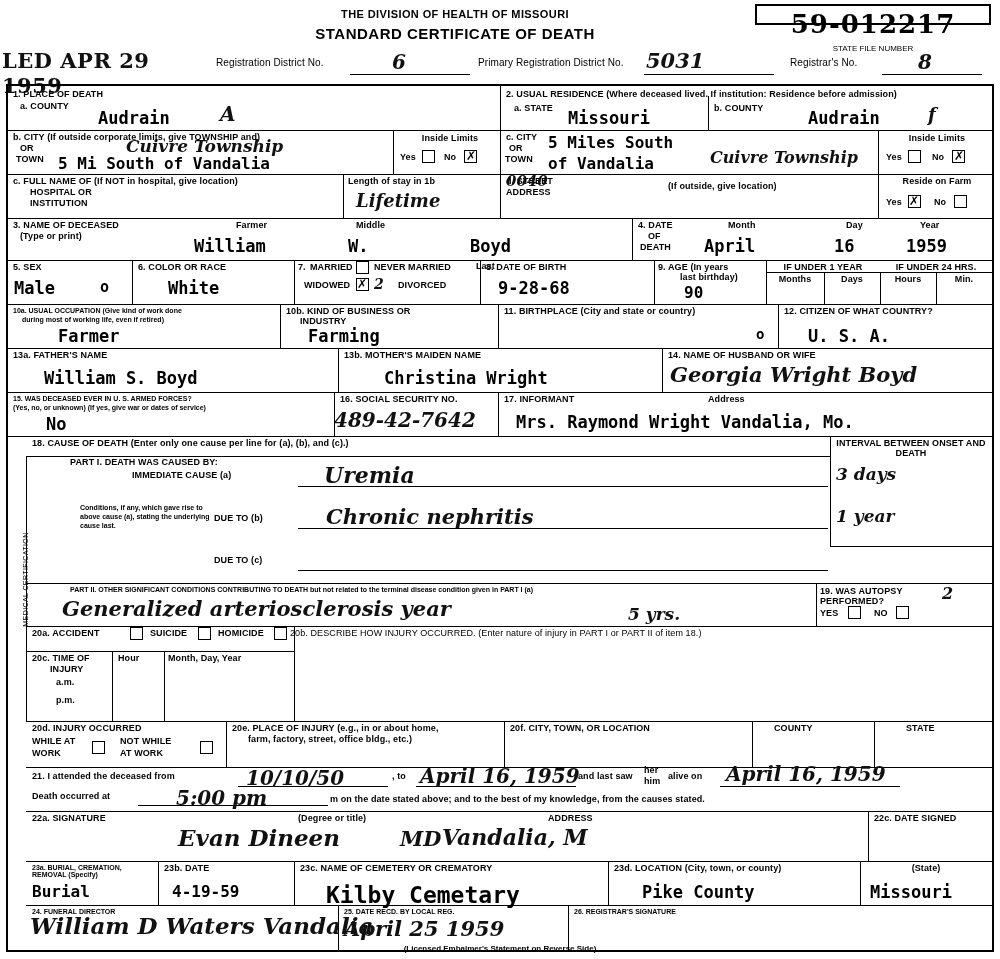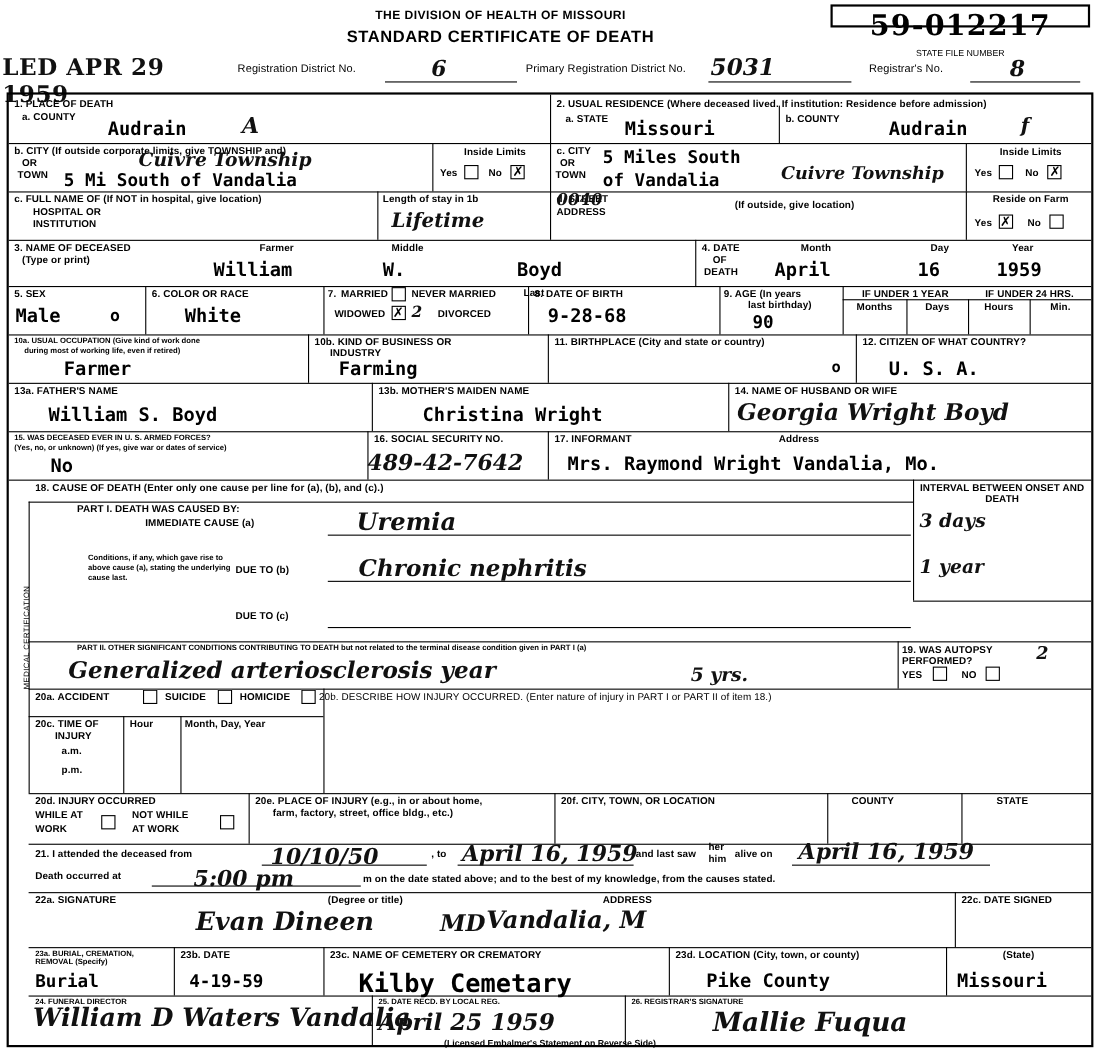--- a/index.html
+++ b/index.html
@@ -378,18 +378,17 @@
     <div class="vline" style="left:330px;top:819px;height:46px;"></div>
     <div class="vline" style="left:560px;top:819px;height:46px;"></div>
 
     <div class="bx tiny" style="left:24px;top:822px;font-weight:bold;">24. FUNERAL DIRECTOR</div>
     <div class="bx hand" style="left:22px;top:826px;font-size:23px;">William D Waters  Vandalia</div>
 
     <div class="bx tiny" style="left:336px;top:822px;font-weight:bold;">25. DATE RECD. BY LOCAL REG.</div>
     <div class="bx hand" style="left:336px;top:830px;font-size:21px;">April 25 1959</div>
 
     <div class="bx tiny" style="left:566px;top:822px;font-weight:bold;">26. REGISTRAR'S SIGNATURE</div>
-    <div class="bx hand" style="left:640px;top:828px;font-size:24px;">Mallie Fuqua</div>
   </div>
 
   <div class="bx ctr small" style="left:300px;top:944px;width:400px;font-weight:bold;">(Licensed Embalmer's Statement on Reverse Side)</div>
 
 </div>
 
 </body></html>

